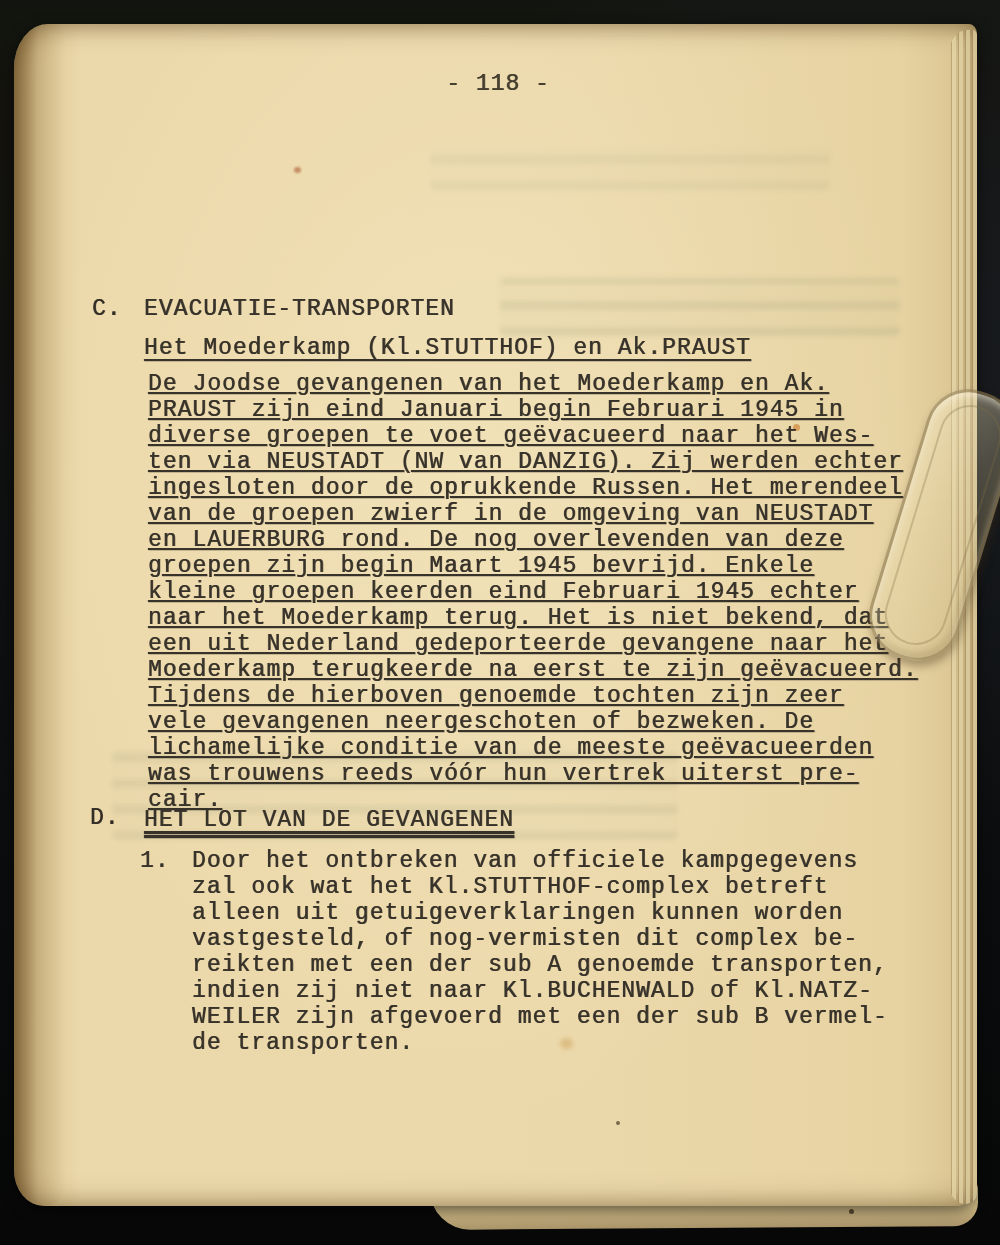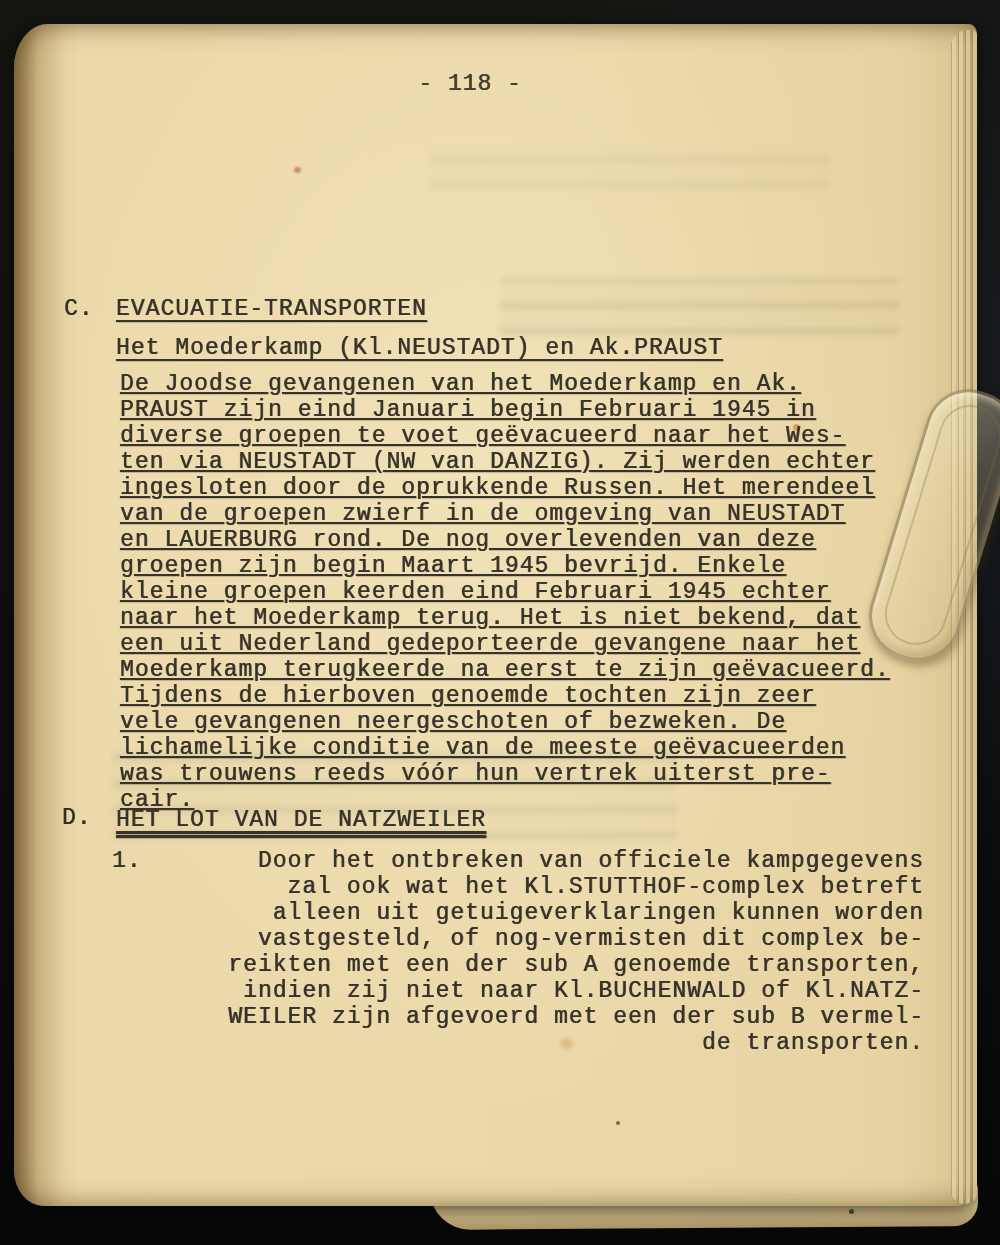--- a/index.html
+++ b/index.html
@@ -84,55 +84,54 @@
 
   
   .text-layer {
     position: absolute; inset: 0; z-index: 4;
     color: #37322a;
     font-size: 23px;
     letter-spacing: 1px;
     line-height: 26px;
     text-shadow: 0.6px 0.3px 0.5px rgba(49,44,36,0.75), -0.3px 0 0.4px rgba(49,44,36,0.35);
   }
-  .text-layer .abs { position: absolute; white-space: pre-line; }
+  .text-layer .abs { position: absolute; white-space: pre-line; margin-left: 28px; }
 
   .page-number {
     left: 0; top: 71px; width: 940px;
     text-align: center;
     color: #453f2e;
     white-space: pre;
   }
   .intro  { left: 122px; top: 175px; width: 800px; }
 
   .sec-letter { color: #332e26; }
   .sec-letter-c { left: 64px;  top: 296px; }
   .sec-title-c  {
     left: 116px; top: 296px;
-    text-decoration: underline;
     text-decoration-thickness: 2px;
     text-underline-offset: 5px;
   }
   .subheading   {
     left: 116px; top: 335px;
     text-decoration: underline;
     text-decoration-thickness: 2px;
     text-underline-offset: 5px;
   }
   .body-c { left: 120px; top: 371px; width: 805px; text-decoration: underline; }
 
   .sec-letter-d { left: 62px; top: 805px; }
   .sec-title-d  {
     left: 116px; top: 807px;
     text-decoration: underline double;
     text-decoration-thickness: 3px;
     text-underline-offset: 5px;
   }
   .item-number { left: 112px; top: 848px; }
-  .item-text   { left: 164px; top: 848px; width: 760px; text-align: right; }
+  .item-text   { left: 164px; top: 848px; width: 760px; }
 
   
   .paper-clip {
     position: absolute;
     left: 897px; top: 386px; width: 86px; height: 272px;
     transform: rotate(17deg);
     border-radius: 43px;
     border: 3px solid rgba(122,102,62,0.50);
     background: linear-gradient(115deg, rgba(248,238,203,0.45) 0%, rgba(232,218,175,0.28) 45%, rgba(196,176,126,0.22) 100%);
     box-shadow:
@@ -164,41 +163,41 @@
 <div class="stain stain-3"></div>
 <div class="stain stain-4"></div>
 <div class="stain stain-5"></div>
 
 <div class="text-layer">
   <div class="abs page-number">- 118 -</div>
 
 
   <div class="abs sec-letter sec-letter-c">C.</div>
   <div class="abs sec-title-c">EVACUATIE-TRANSPORTEN</div>
-  <div class="abs subheading">Het Moederkamp (Kl.NEUSTADT) en Ak.PRAUST</div>
+  <div class="abs subheading">Het Moederkamp (Kl.STUTTHOF) en Ak.PRAUST</div>
   <div class="abs body-c">De Joodse gevangenen van het Moederkamp en Ak.
 PRAUST zijn eind Januari begin Februari 1945 in
 diverse groepen te voet geëvacueerd naar het Wes-
 ten via NEUSTADT (NW van DANZIG). Zij werden echter
 ingesloten door de oprukkende Russen. Het merendeel
 van de groepen zwierf in de omgeving van NEUSTADT
 en LAUERBURG rond. De nog overlevenden van deze
 groepen zijn begin Maart 1945 bevrijd. Enkele
 kleine groepen keerden eind Februari 1945 echter
 naar het Moederkamp terug. Het is niet bekend, dat
 een uit Nederland gedeporteerde gevangene naar het
 Moederkamp terugkeerde na eerst te zijn geëvacueerd.
 Tijdens de hierboven genoemde tochten zijn zeer
 vele gevangenen neergeschoten of bezweken. De
 lichamelijke conditie van de meeste geëvacueerden
 was trouwens reeds vóór hun vertrek uiterst pre-
 cair.</div>
 
   <div class="abs sec-letter sec-letter-d">D.</div>
-  <div class="abs sec-title-d">HET LOT VAN DE NATZWEILER</div>
+  <div class="abs sec-title-d">HET LOT VAN DE GEVANGENEN</div>
   <div class="abs item-number">1.</div>
   <div class="abs item-text">Door het ontbreken van officiele kampgegevens
 zal ook wat het Kl.STUTTHOF-complex betreft
 alleen uit getuigeverklaringen kunnen worden
 vastgesteld, of nog-vermisten dit complex be-
 reikten met een der sub A genoemde transporten,
 indien zij niet naar Kl.BUCHENWALD of Kl.NATZ-
 WEILER zijn afgevoerd met een der sub B vermel-
 de transporten.</div>
 </div>

